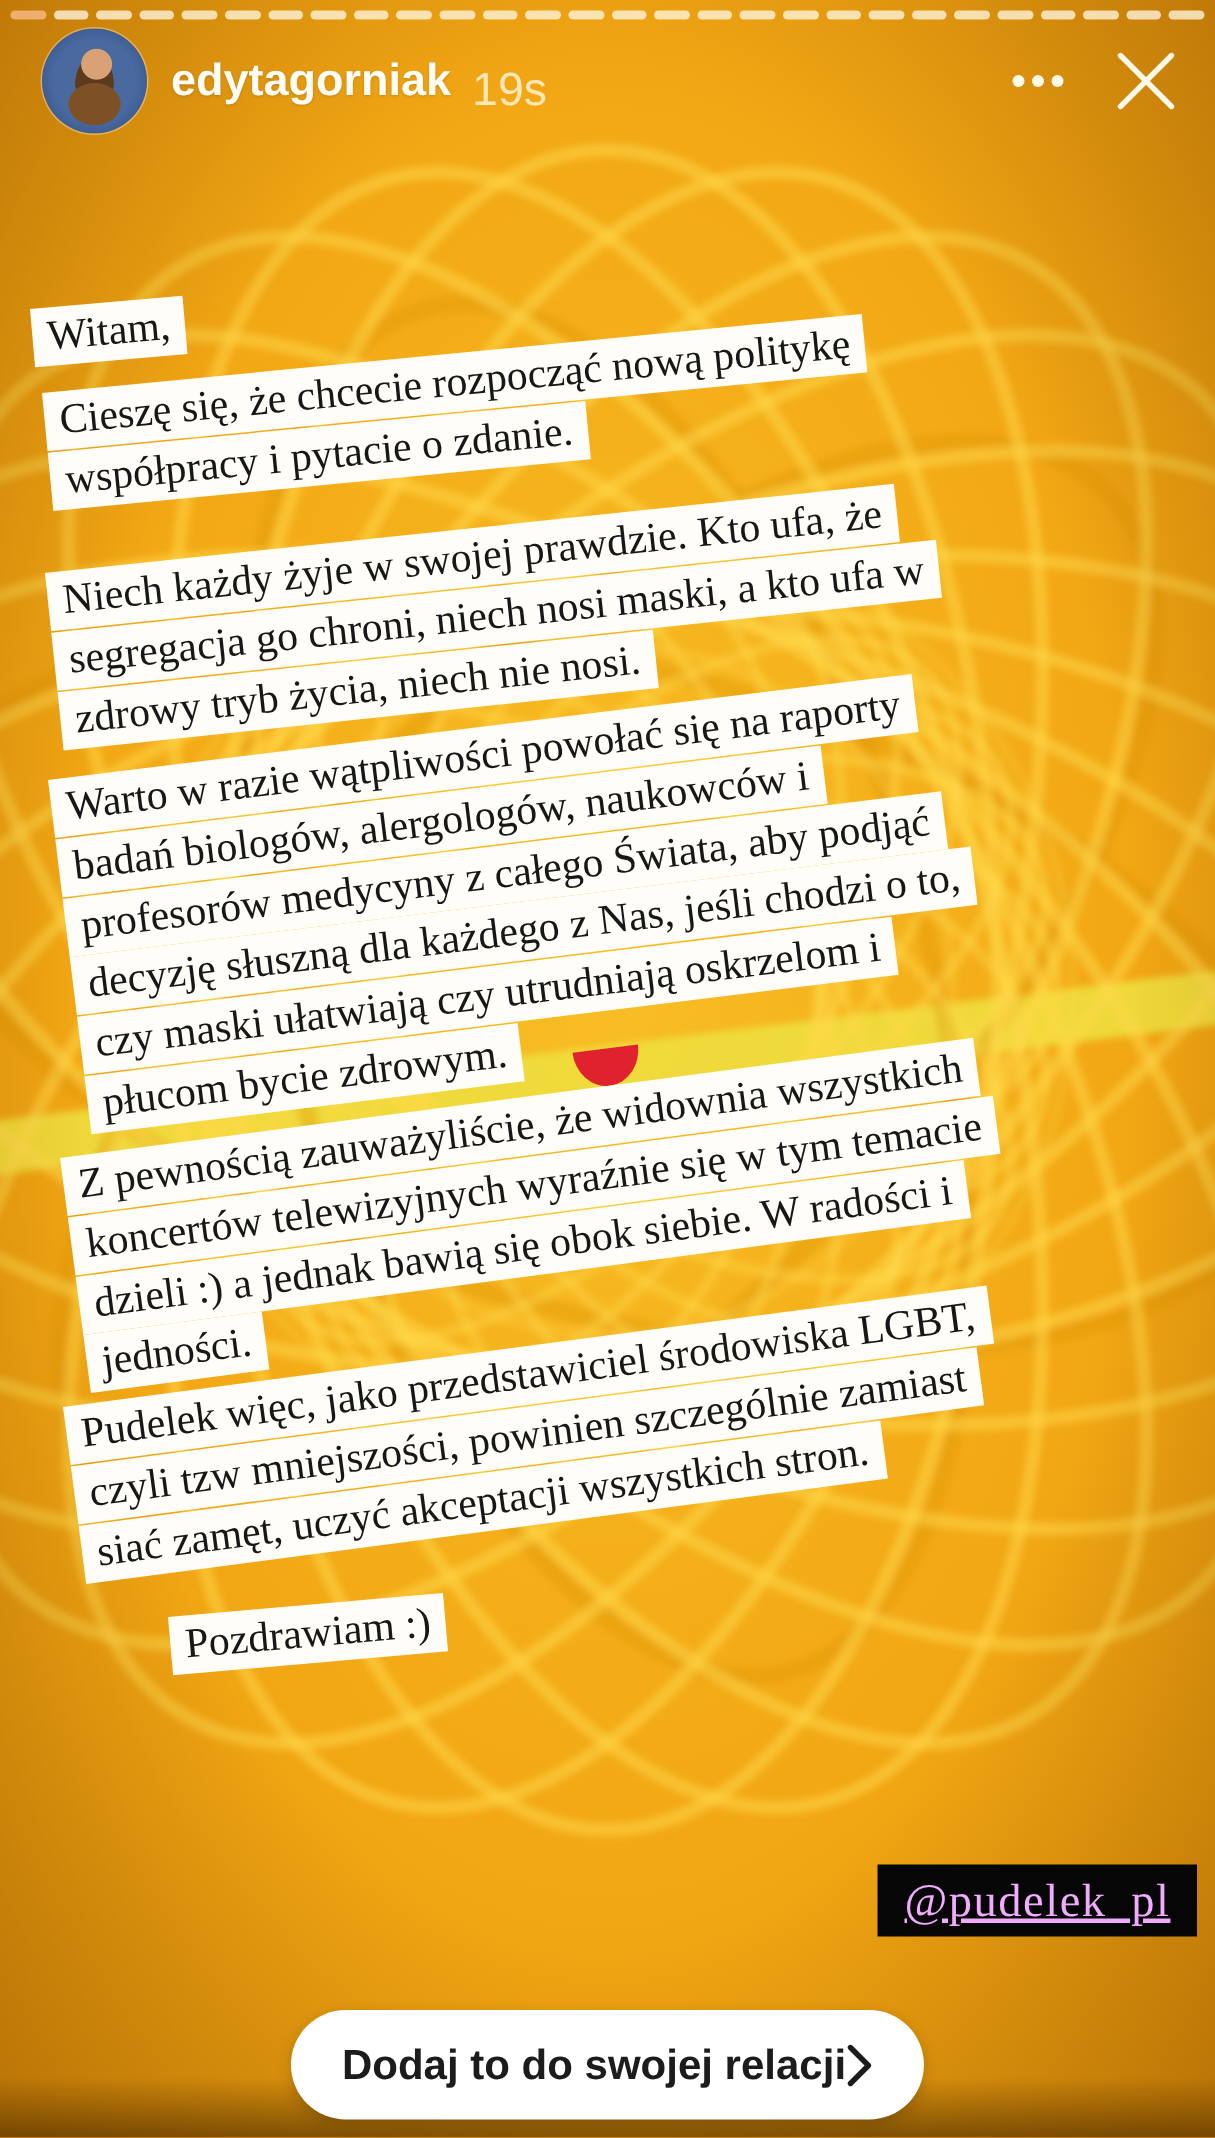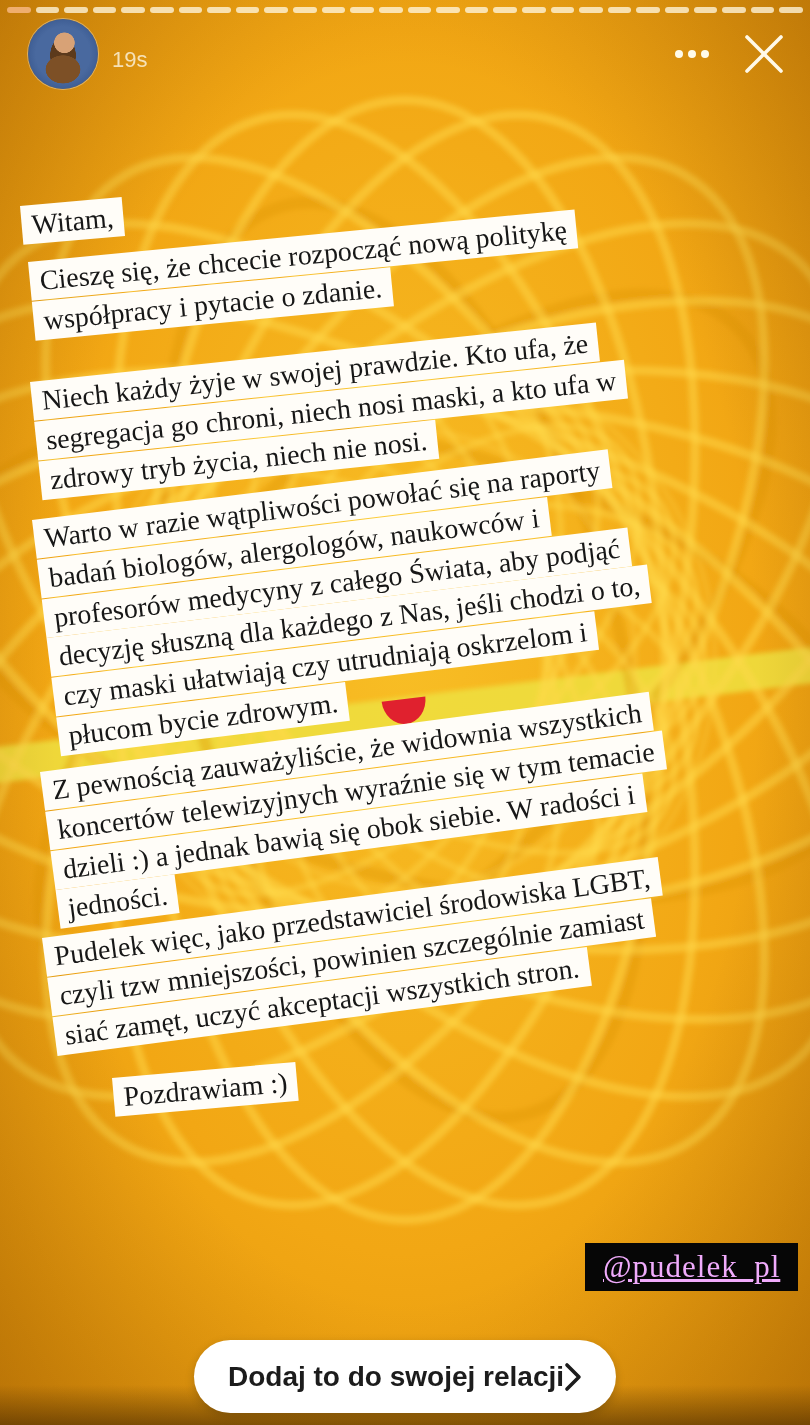--- a/index.html
+++ b/index.html
@@ -18,21 +18,21 @@
   .avatar{
     width:70px;height:70px;border-radius:50%;margin-left:28px;flex:0 0 auto;
     background:
       radial-gradient(circle at 52% 34%, #d8a276 0 17%, rgba(0,0,0,0) 18%),
       radial-gradient(ellipse 42% 34% at 50% 72%, #7d5026 0 58%, rgba(0,0,0,0) 60%),
       radial-gradient(ellipse 30% 42% at 50% 52%, #5c3a1c 0 60%, rgba(0,0,0,0) 62%),
       radial-gradient(circle at 50% 50%, #49699f 0 55%, #2c4a80 100%);
     box-shadow:0 0 0 1px rgba(255,255,255,.35);
   }
   .username{margin-left:16px;font-size:30px;font-weight:bold;color:#fffdf6;text-shadow:0 1px 2px rgba(0,0,0,.15);}
-  .timestamp{margin-left:14px;font-size:22px;color:rgba(255,252,240,.75);margin-top:12px;}
+  .timestamp{margin-left:14px;font-size:31px;color:rgba(255,252,240,.75);margin-top:12px;}
   .header-spacer{flex:1;}
   .more-btn{width:60px;height:60px;display:flex;align-items:center;justify-content:center;gap:5px;margin-right:10px;cursor:pointer;}
   .more-btn i{width:8px;height:8px;border-radius:50%;background:#fffbe9;display:block;}
   .close-btn{width:64px;height:64px;margin-right:14px;display:flex;align-items:center;justify-content:center;cursor:pointer;}
   
   .tblock{
     position:absolute;z-index:10;transform-origin:0 0;
     font-family:"Liberation Serif", serif;font-size:28px;line-height:1.42;color:#171717;
     white-space:pre-line;
   }
@@ -156,20 +156,21 @@
     <span class="seg"></span>
     <span class="seg"></span>
     <span class="seg"></span>
     <span class="seg"></span>
     <span class="seg"></span>
     <span class="seg"></span>
   </div>
 
 <div class="header">
   <div class="avatar"></div>
+  <div class="username">edytagorniak</div>
   <div class="timestamp">19s</div>
   <div class="header-spacer"></div>
   <div class="more-btn">
       <i></i>
       <i></i>
       <i></i>
     </div>
   <div class="close-btn">
     <svg width="46" height="46" viewBox="0 0 46 46">
       <line x1="6" y1="6" x2="40" y2="40" stroke="#FFF9E8" stroke-width="3.6" stroke-linecap="round"></line>

